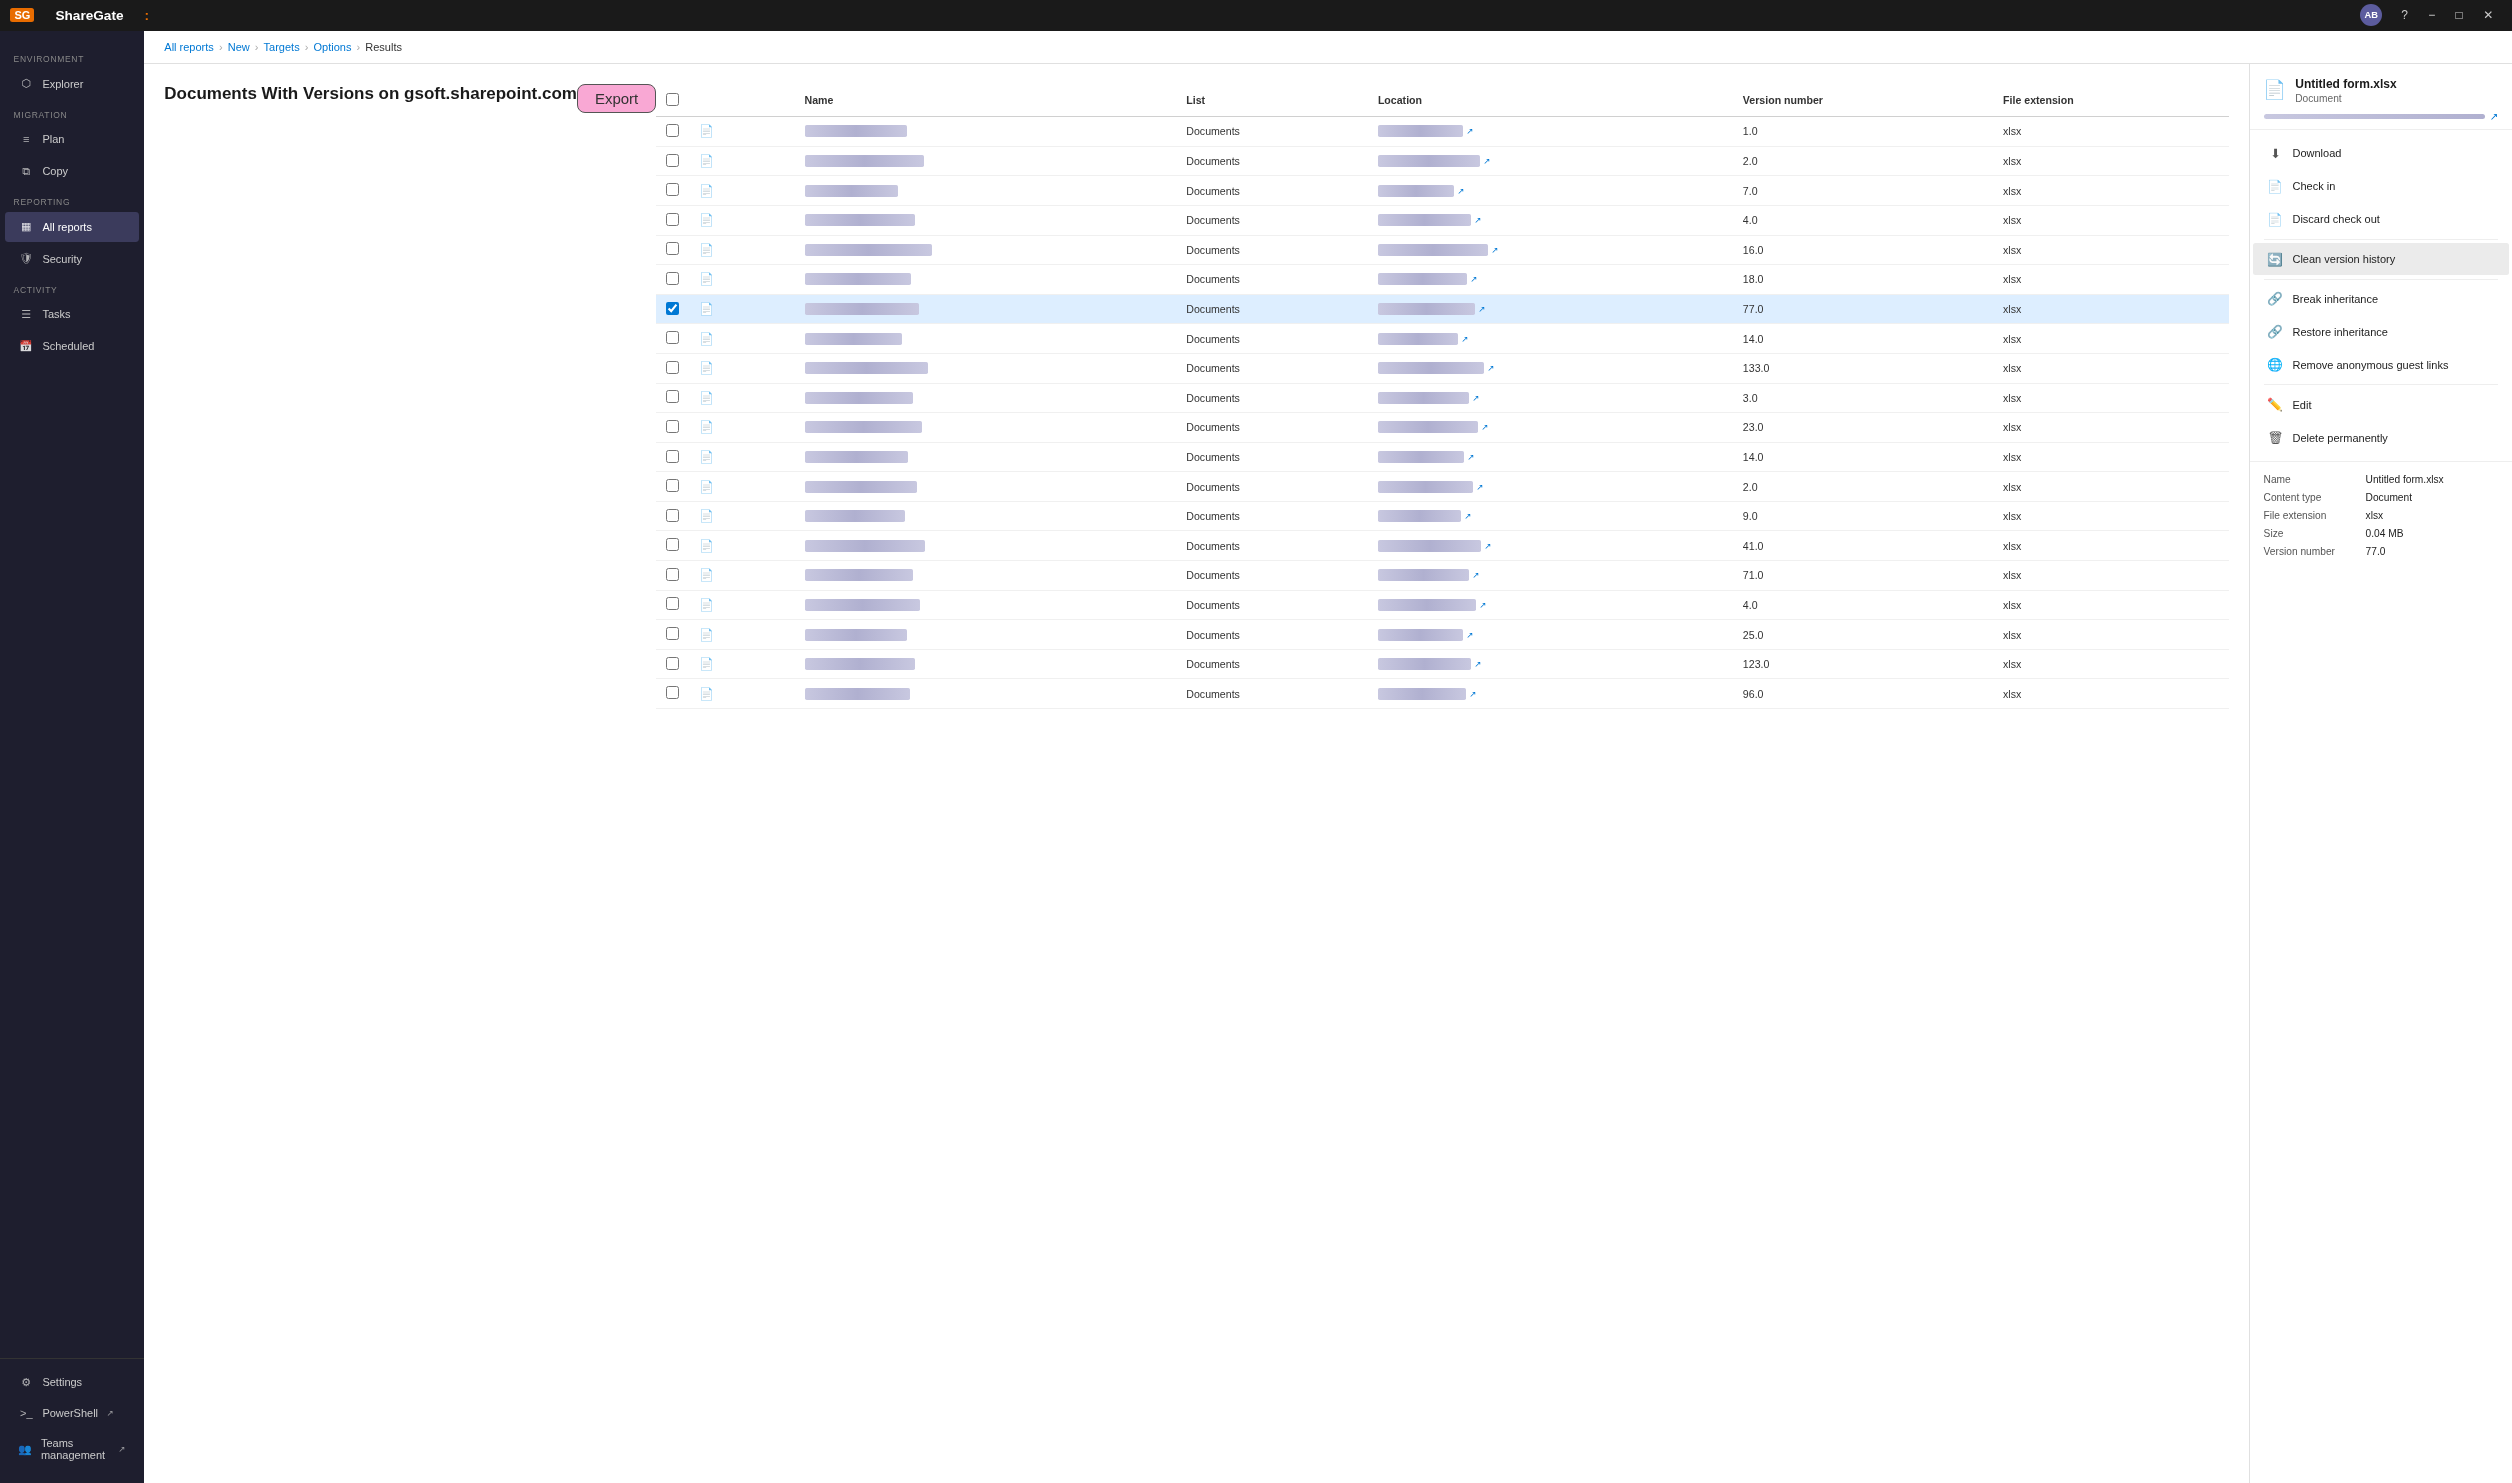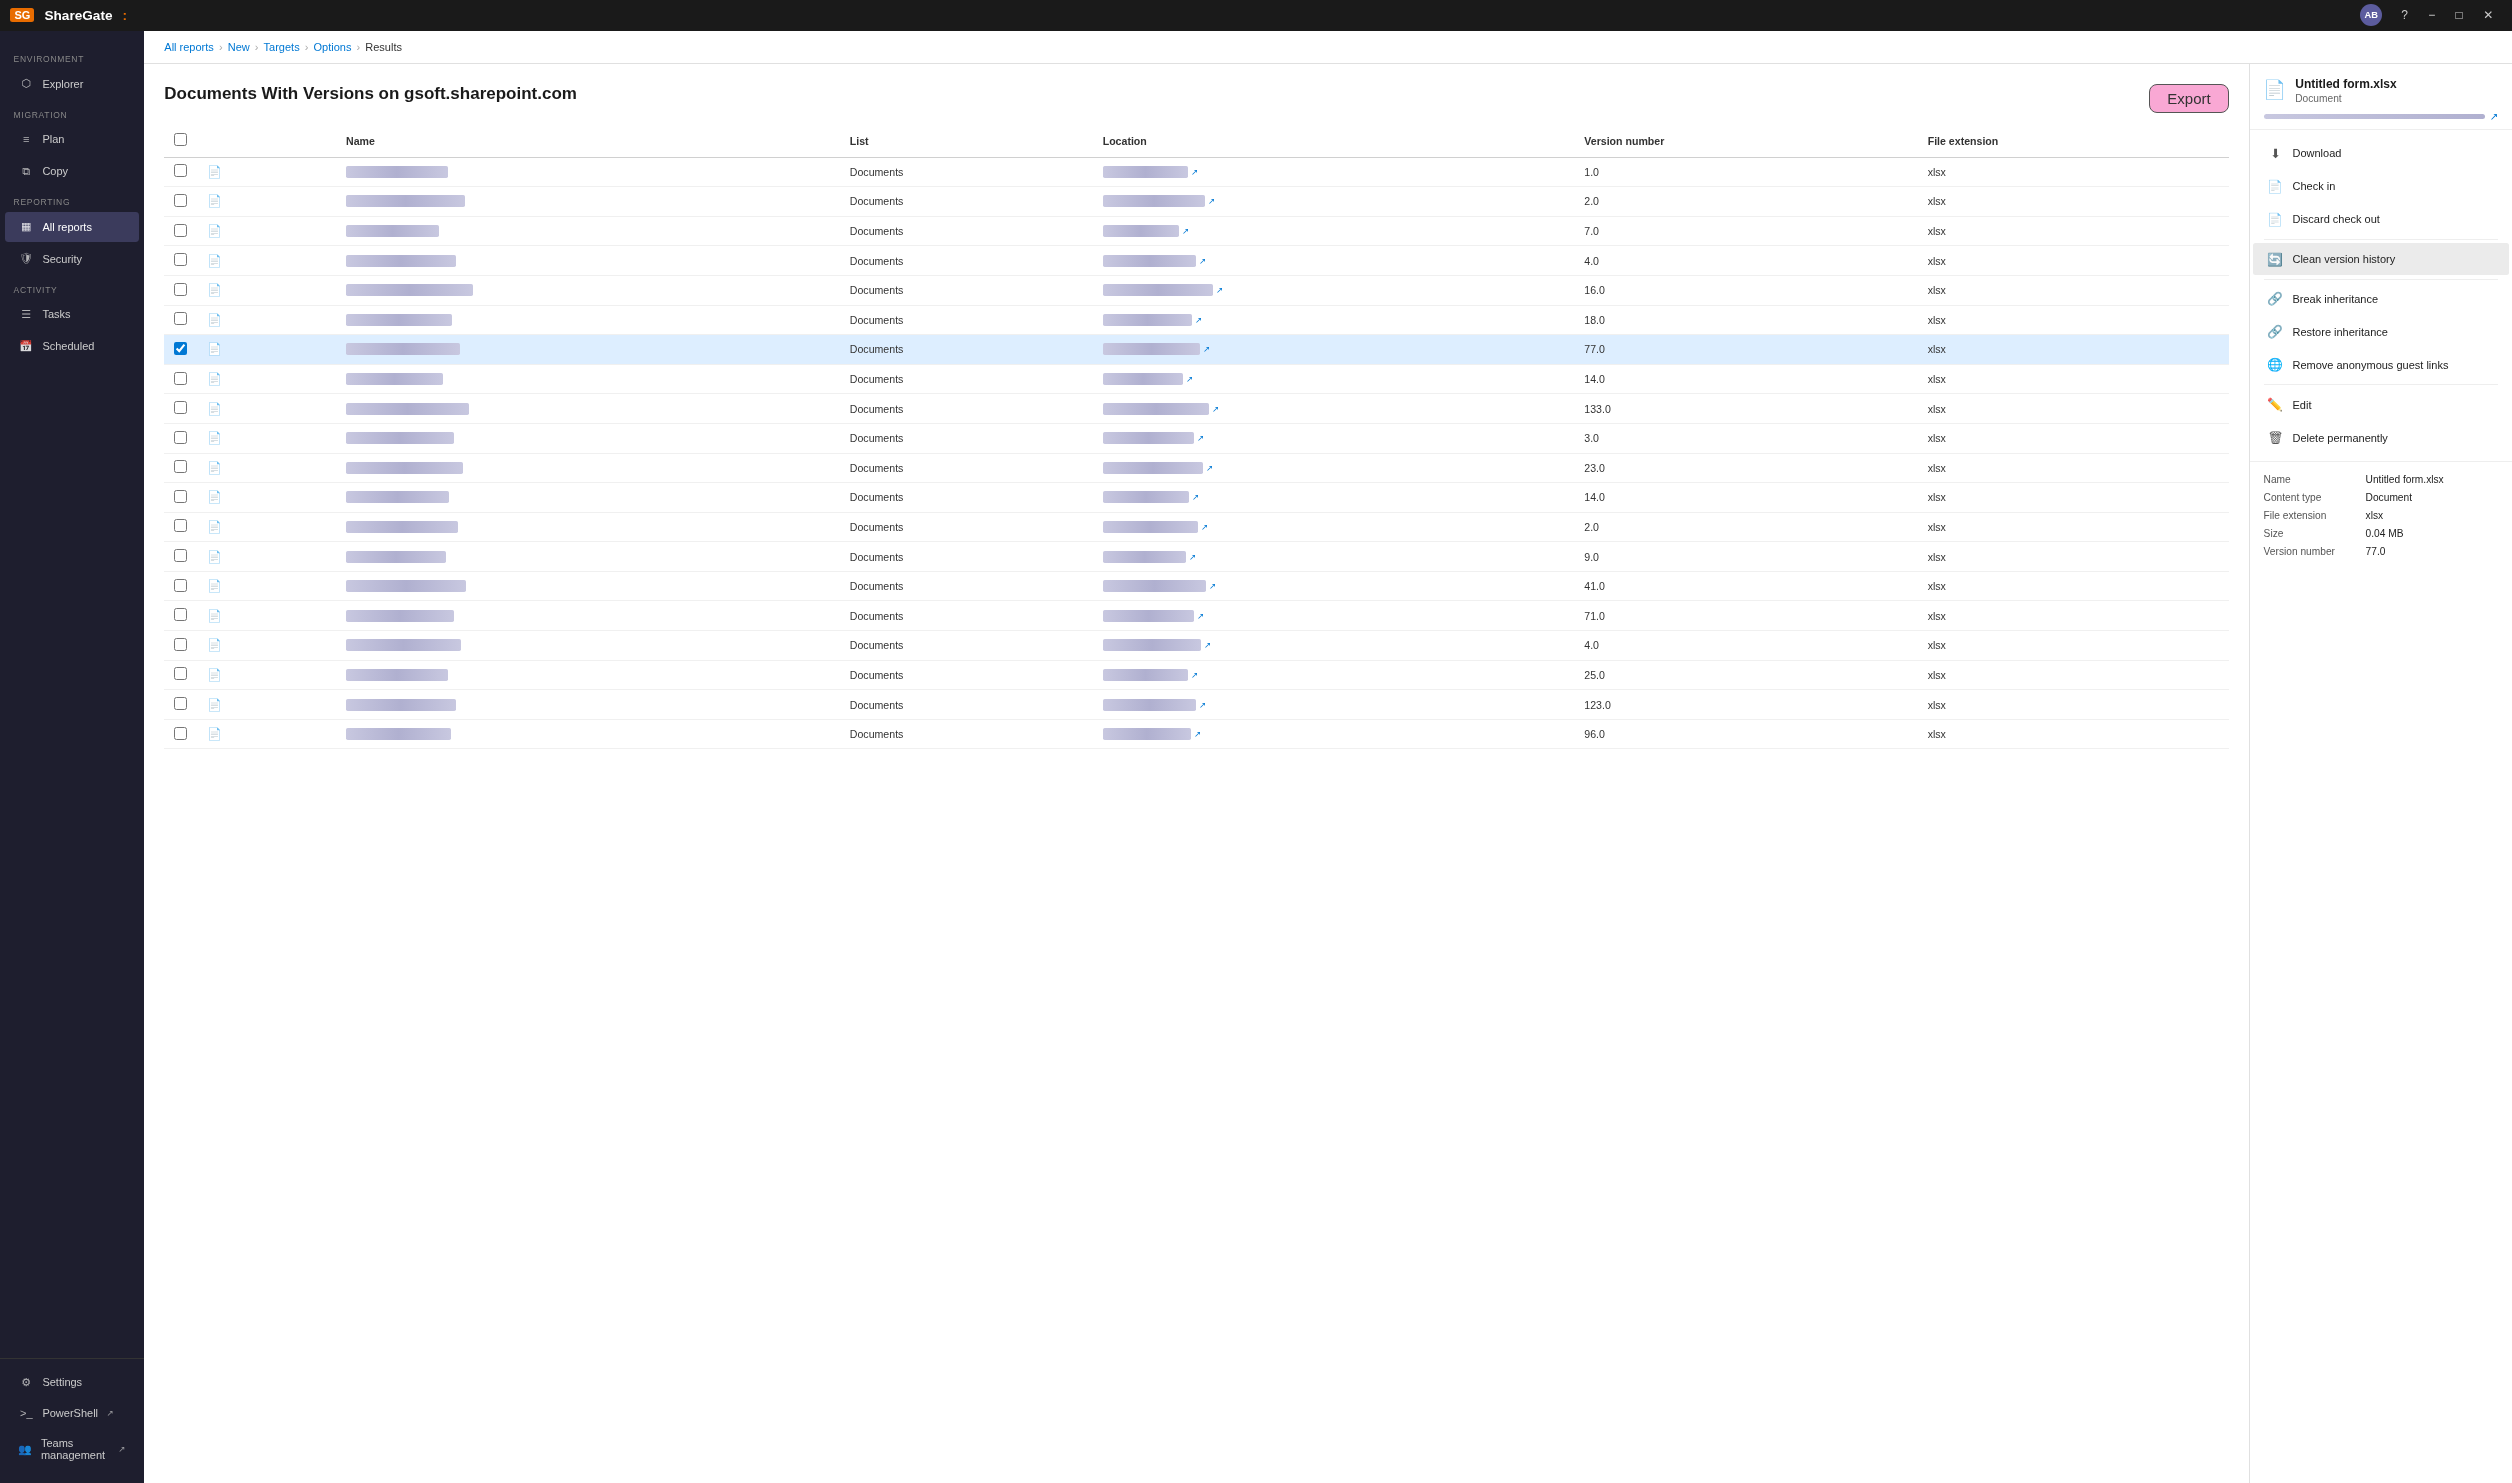--- a/index.html
+++ b/index.html
@@ -1,21 +1,21 @@
 <!DOCTYPE html>
 <html style="font-size:13.6px"><head>
   <meta charset="utf-8">
   <style>
     * { box-sizing: border-box; margin: 0; padding: 0; }
     body { font-family: 'Segoe UI', Arial, sans-serif; background: #1e1e1e; color: #fff; display: flex; flex-direction: column; height: 100vh; overflow: hidden; font-size: 11px; }
 
     
     .titlebar { background: #1a1a1a; height: 30.5px; display: flex; align-items: center; justify-content: space-between; padding: 0 10.2px; flex-shrink: 0; }
     .titlebar-left { display: flex; align-items: center; gap: 6.8px; }
-    .titlebar-logo { font-size: 13.6px; font-weight: 700; color: #fff; display: flex; align-items: center; gap: 10px; }
+    .titlebar-logo { font-size: 13.6px; font-weight: 700; color: #fff; display: flex; align-items: center; gap: 21px; }
     .titlebar-logo .logo-icon { background: #e86c00; color: #fff; border-radius: 2.5px; padding: 0.8px 4.2px; font-size: 11px; font-weight: 900; }
     .titlebar-right { display: flex; align-items: center; gap: 3.4px; }
     .titlebar-btn { background: none; border: none; color: #ccc; cursor: pointer; padding: 3.4px 8.5px; font-size: 12px; }
     .avatar-circle { background: #5c5c9e; border-radius: 50%; width: 22px; height: 22px; display: flex; align-items: center; justify-content: center; font-size: 9.3px; font-weight: 600; color: #fff; margin-right: 7px; }
 
     
     .app-body { display: flex; flex: 1; overflow: hidden; }
 
     
     .sidebar { background: #1e1e2e; width: 144px; flex-shrink: 0; display: flex; flex-direction: column; padding: 13.6px 0; overflow-y: auto; }
@@ -31,21 +31,21 @@
     
     .breadcrumb { background: #fff; padding: 10.2px 20.3px; display: flex; align-items: center; gap: 5.1px; font-size: 11px; color: #555; border-bottom: 0.8px solid #e0e0e0; flex-shrink: 0; }
     .breadcrumb-sep { color: #aaa; }
     .breadcrumb a { color: #0078d4; text-decoration: none; }
     .breadcrumb .current { color: #333; font-weight: 500; }
 
     
     .content { flex: 1; display: flex; overflow: hidden; background: #fff; }
 
     
-    .table-area { flex: 1; display: flex; flex-direction: column; overflow: hidden; padding: 20.3px 20.3px 0 20.3px; }
+    .table-area { flex: 1; display: flex; flex-direction: row; overflow: hidden; padding: 20.3px 20.3px 0 20.3px; }
     .page-title { font-size: 17px; font-weight: 700; color: #1a1a1a; margin-bottom: 13.6px; }
     .export-btn { border: 1.3px solid #555; background: #f9a8d4; color: #333; padding: 5.1px 17px; font-size: 15px; cursor: pointer; border-radius: 8px; font-weight: 500; }
     .tab-row { display: flex; align-items: center; border-bottom: 1.7px solid #e0e0e0; margin-bottom: 0; }
     .tab { padding: 6.8px 3.4px; margin-right: 20.3px; font-size: 11px; color: #555; cursor: pointer; border-bottom: 2.5px solid transparent; margin-bottom: -1.7px; }
     .tab.active { color: #0078d4; border-bottom-color: #0078d4; font-weight: 600; }
 
     
     .table-wrapper { flex: 1; overflow-y: auto; margin-top: 0; }
     table { width: 100%; border-collapse: collapse; font-size: 10.6px; }
     thead th { background: #fff; position: sticky; top: 0; z-index: 2; padding: 8.5px 10.2px; text-align: left; font-weight: 600; color: #333; border-bottom: 1.3px solid #d0d0d0; white-space: nowrap; }

